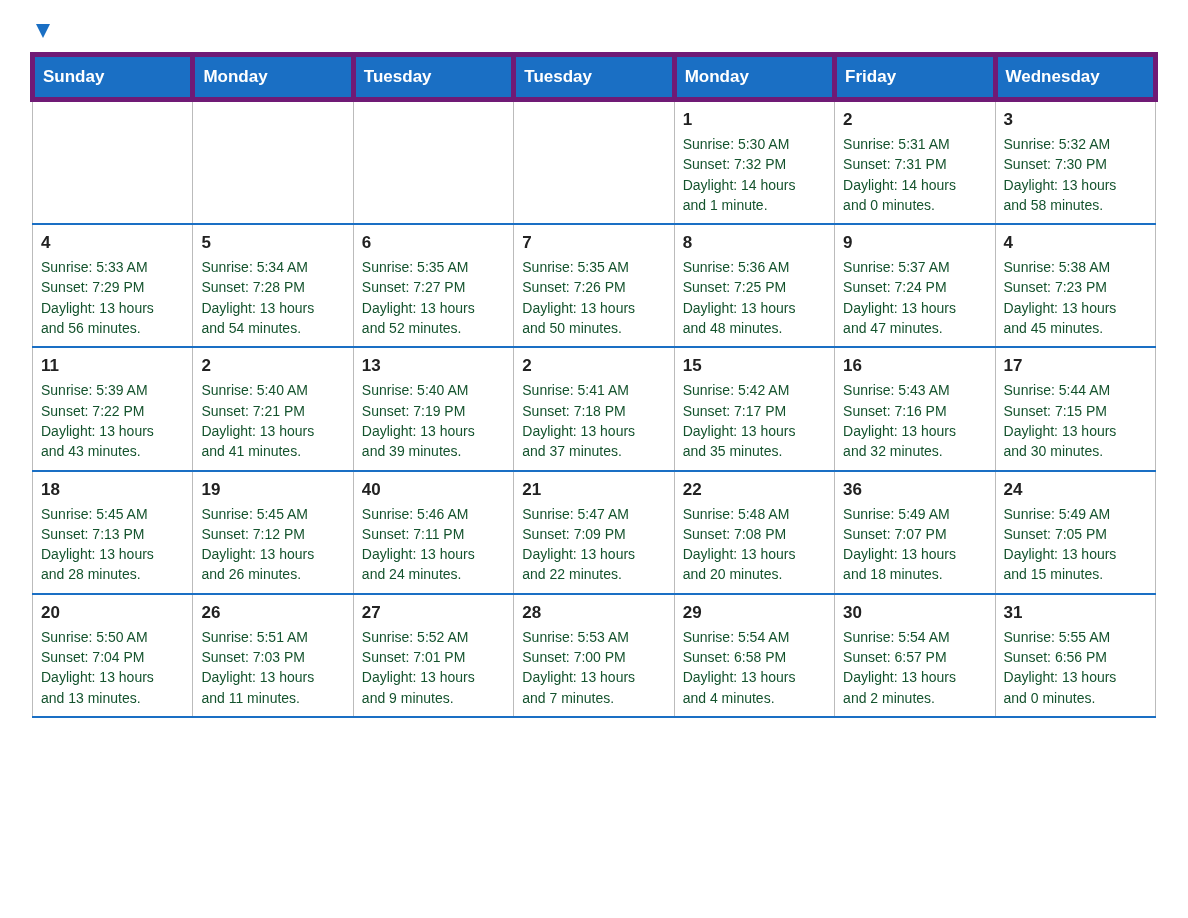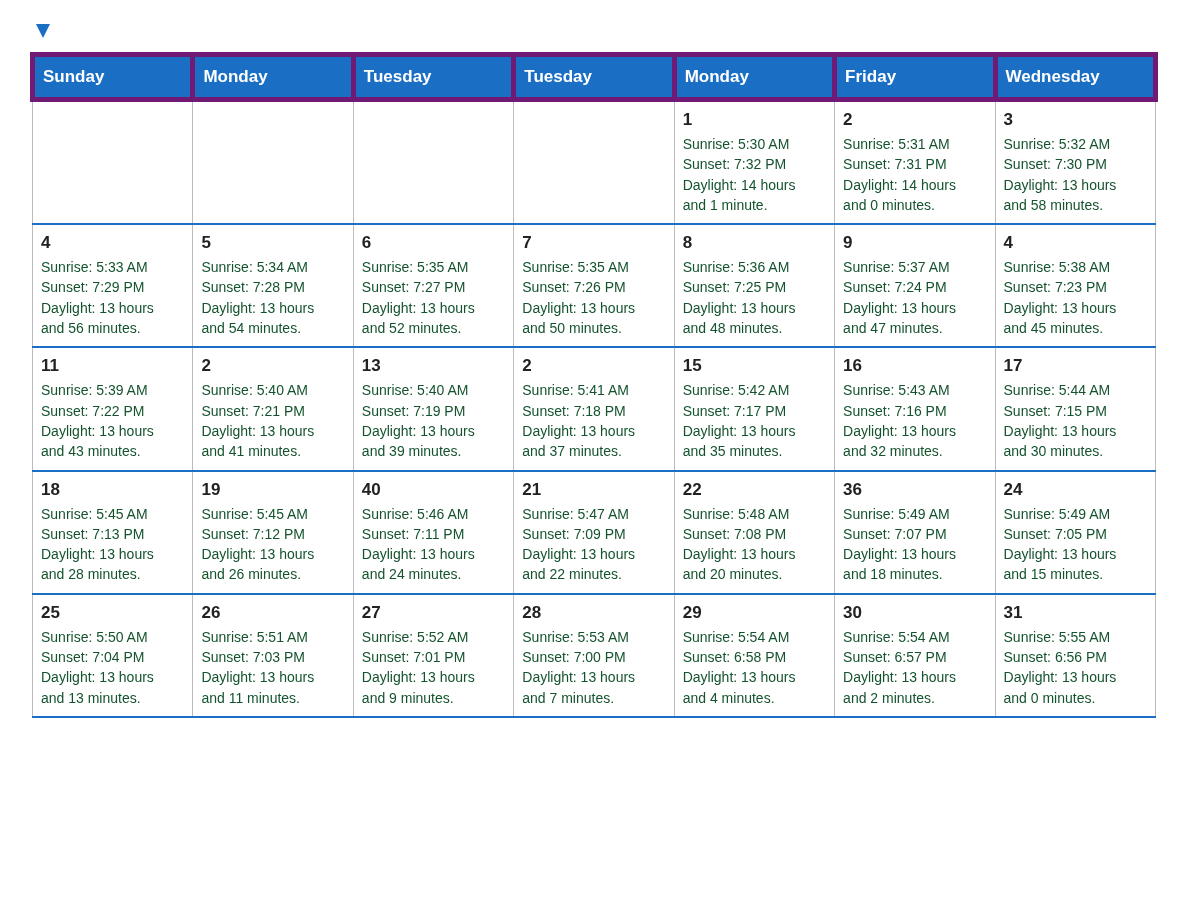--- a/index.html
+++ b/index.html
@@ -239,21 +239,21 @@
           <div class="day-number">36</div>
           <div class="day-info">Sunrise: 5:49 AM<br>Sunset: 7:07 PM<br>Daylight: 13 hours<br>and 18 minutes.</div>
         </td>
         <td>
           <div class="day-number">24</div>
           <div class="day-info">Sunrise: 5:49 AM<br>Sunset: 7:05 PM<br>Daylight: 13 hours<br>and 15 minutes.</div>
         </td>
       </tr>
       <tr>
         <td>
-          <div class="day-number">25</div>
+          <div class="day-number">20</div>
           <div class="day-info">Sunrise: 5:50 AM<br>Sunset: 7:04 PM<br>Daylight: 13 hours<br>and 13 minutes.</div>
         </td>
         <td>
           <div class="day-number">26</div>
           <div class="day-info">Sunrise: 5:51 AM<br>Sunset: 7:03 PM<br>Daylight: 13 hours<br>and 11 minutes.</div>
         </td>
         <td>
           <div class="day-number">27</div>
           <div class="day-info">Sunrise: 5:52 AM<br>Sunset: 7:01 PM<br>Daylight: 13 hours<br>and 9 minutes.</div>
         </td>

